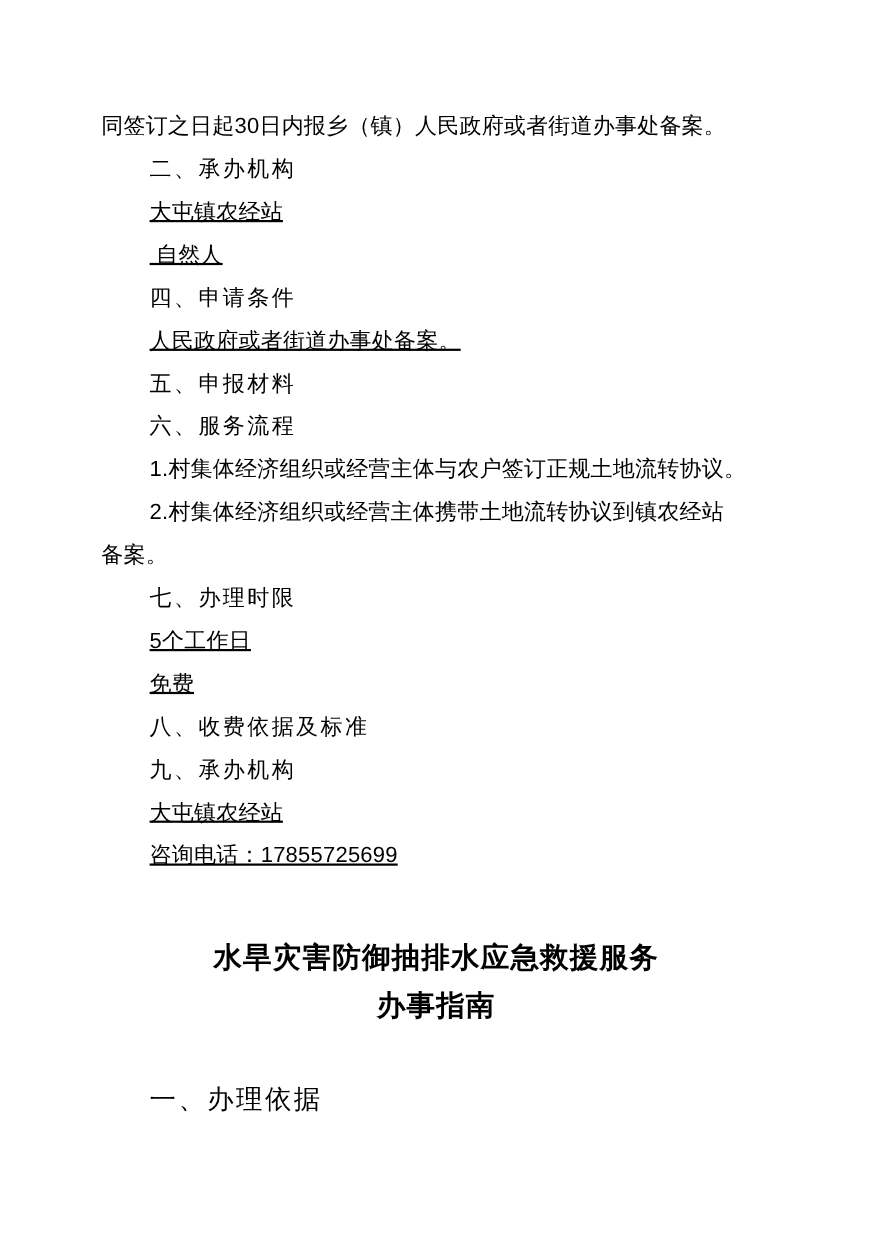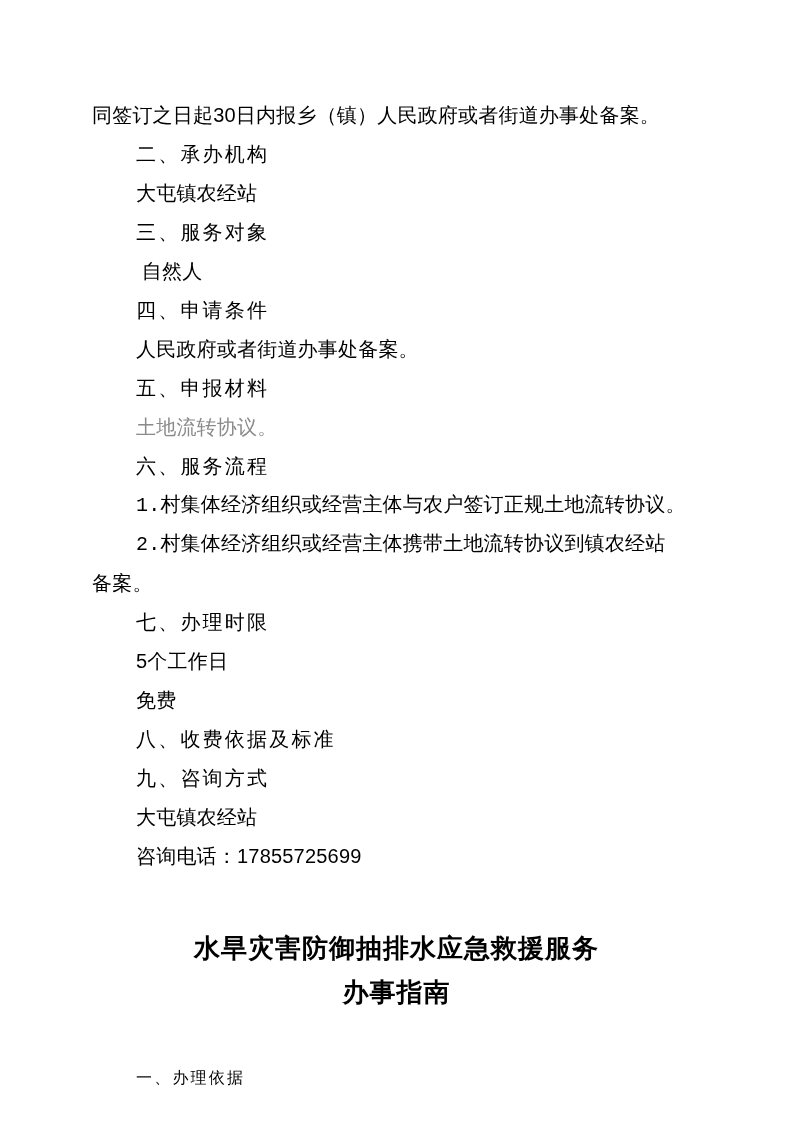--- a/index.html
+++ b/index.html
@@ -28,25 +28,25 @@
     letter-spacing: 0.2px;
     white-space: pre;
   }
   
   .flush {
     text-indent: 0;
   }
   
   .indent1 {
     padding-left: 44px;
+    text-decoration: underline;
   }
   
   .indent-num {
     padding-left: 44px;
-    font-family: Liberation Mono, monospace;
   }
   
   .heading-item {
     padding-left: 44px;
     letter-spacing: 2.2px;
   }
   .faded {
     color: #8a8a8a;
   }
   .title-block {
@@ -60,55 +60,53 @@
   .title-line {
     white-space: pre;
     text-align: center;
   }
   .after-title-gap {
     height: 44px;
   }
   .tail-heading {
     padding-left: 44px;
     letter-spacing: 2.2px;
-    font-size: 16px;
+    font-size: 24px;
     line-height: 39px;
   }
 </style>
 </head>
 <body>
 
 <div class="page">
 
   <div class="line flush">同签订之日起30日内报乡（镇）人民政府或者街道办事处备案。</div>
 
   <div class="line heading-item">二、承办机构</div>
   <div class="line indent1">大屯镇农经站</div>
 
-  <div class="line heading-item">三、服务对象</div>
   <div class="line indent1"> 自然人</div>
 
   <div class="line heading-item">四、申请条件</div>
   <div class="line indent1">人民政府或者街道办事处备案。</div>
 
   <div class="line heading-item">五、申报材料</div>
-  <div class="line indent1 faded">土地流转协议。</div>
 
   <div class="line heading-item">六、服务流程</div>
   <div class="line indent-num">1.村集体经济组织或经营主体与农户签订正规土地流转协议。</div>
   <div class="line indent-num">2.村集体经济组织或经营主体携带土地流转协议到镇农经站</div>
   <div class="line flush">备案。</div>
 
   <div class="line heading-item">七、办理时限</div>
   <div class="line indent1">5个工作日</div>
 
   <div class="line indent1">免费</div>
   <div class="line heading-item">八、收费依据及标准</div>
 
-  <div class="line heading-item">九、咨询方式</div>
+  <div class="line heading-item">九、承办机构</div>
   <div class="line indent1">大屯镇农经站</div>
   <div class="line indent1">咨询电话：17855725699</div>
 
   <div class="title-block">
     <div class="title-line">水旱灾害防御抽排水应急救援服务</div>
     <div class="title-line">办事指南</div>
   </div>
 
   <div class="after-title-gap"></div>
 

